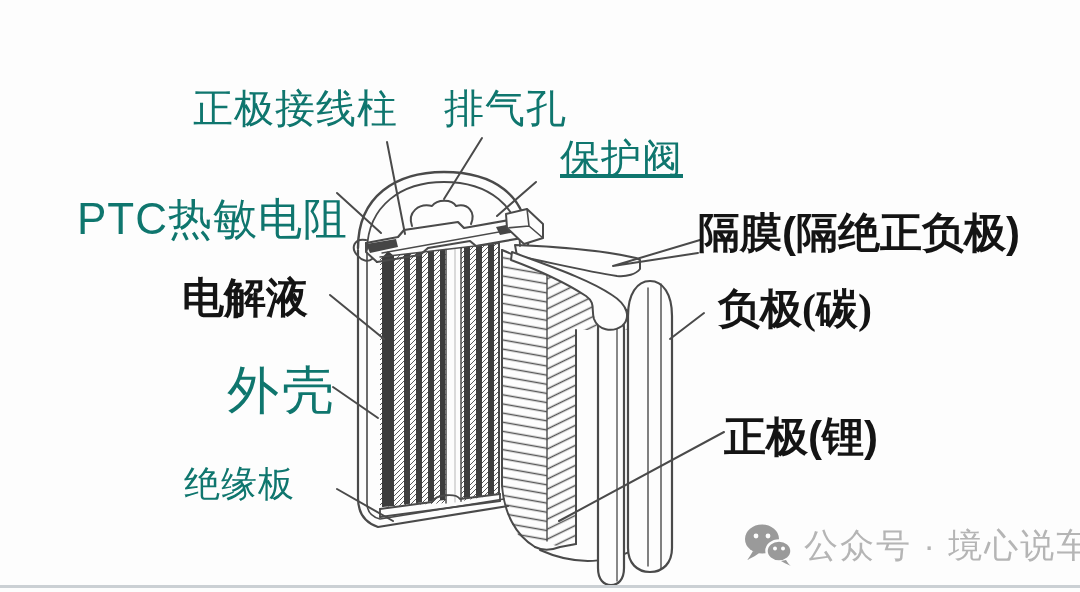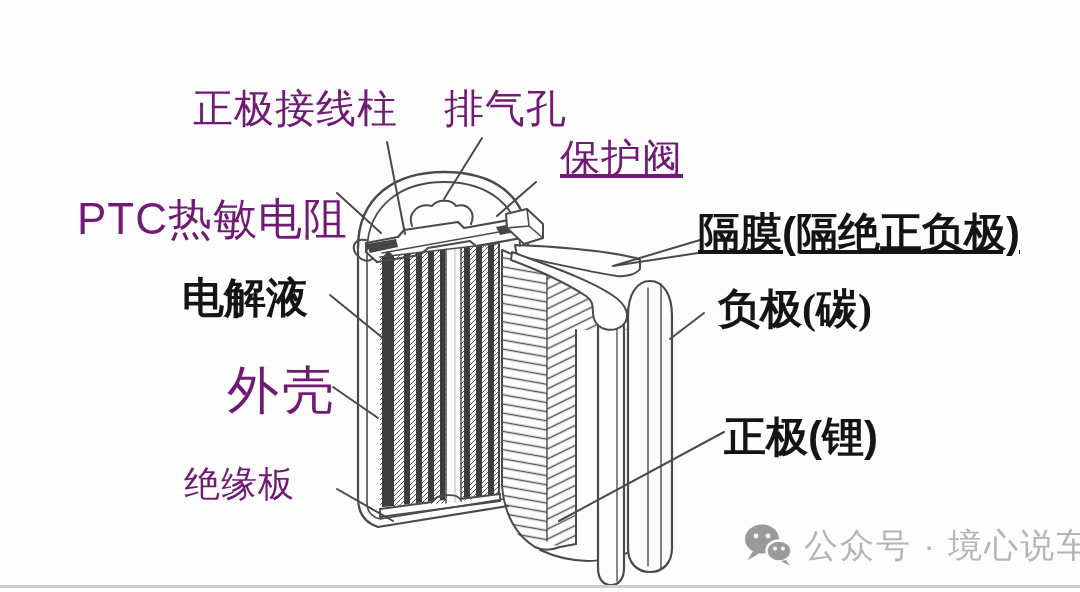--- a/index.html
+++ b/index.html
@@ -3,28 +3,28 @@
 <meta charset="utf-8">
 <style>
   html,body{margin:0;padding:0;background:#ffffff;}
   .stage{
     position:relative;width:1080px;height:592px;background:#fdfdfd;overflow:hidden;
     font-family:"Liberation Sans","DejaVu Sans",sans-serif;
   }
   .art{position:absolute;left:0;top:0;width:1080px;height:592px;}
   .lbl{
     position:absolute;white-space:nowrap;line-height:1;
-    color:#701a75;font-size:40px;letter-spacing:1px;
+    color:#0f766e;font-size:40px;letter-spacing:1px;
   }
   .lbl.bold{font-weight:700;color:#141414;font-size:42px;letter-spacing:0;}
   .lbl-terminal{left:193px;top:88px;}
   .lbl-vent{left:444px;top:88px;}
   .lbl-ptc{left:77px;top:169px;font-size:44px;margin-top:28px;}
   .lbl-valve{left:560px;top:138px;text-decoration:underline;}
-  .lbl-separator{left:698px;top:212px;text-decoration:underline;}
+  .lbl-separator{left:698px;top:212px;}
   .lbl-electrolyte{left:182px;top:277px;}
   .lbl-negative{left:718px;top:288px;font-family:Liberation Serif, serif;}
   .lbl-case{left:227px;top:364px;font-size:52px;letter-spacing:3px;}
   .lbl-positive{left:724px;top:416px;}
   .lbl-insulation{left:184px;top:466px;font-size:36px;}
   .watermark{
     position:absolute;left:744px;top:522px;display:flex;align-items:center;gap:12px;
   }
   .watermark .wm-text{
     color:#b5b5b5;font-size:34px;letter-spacing:2px;white-space:nowrap;line-height:1;

